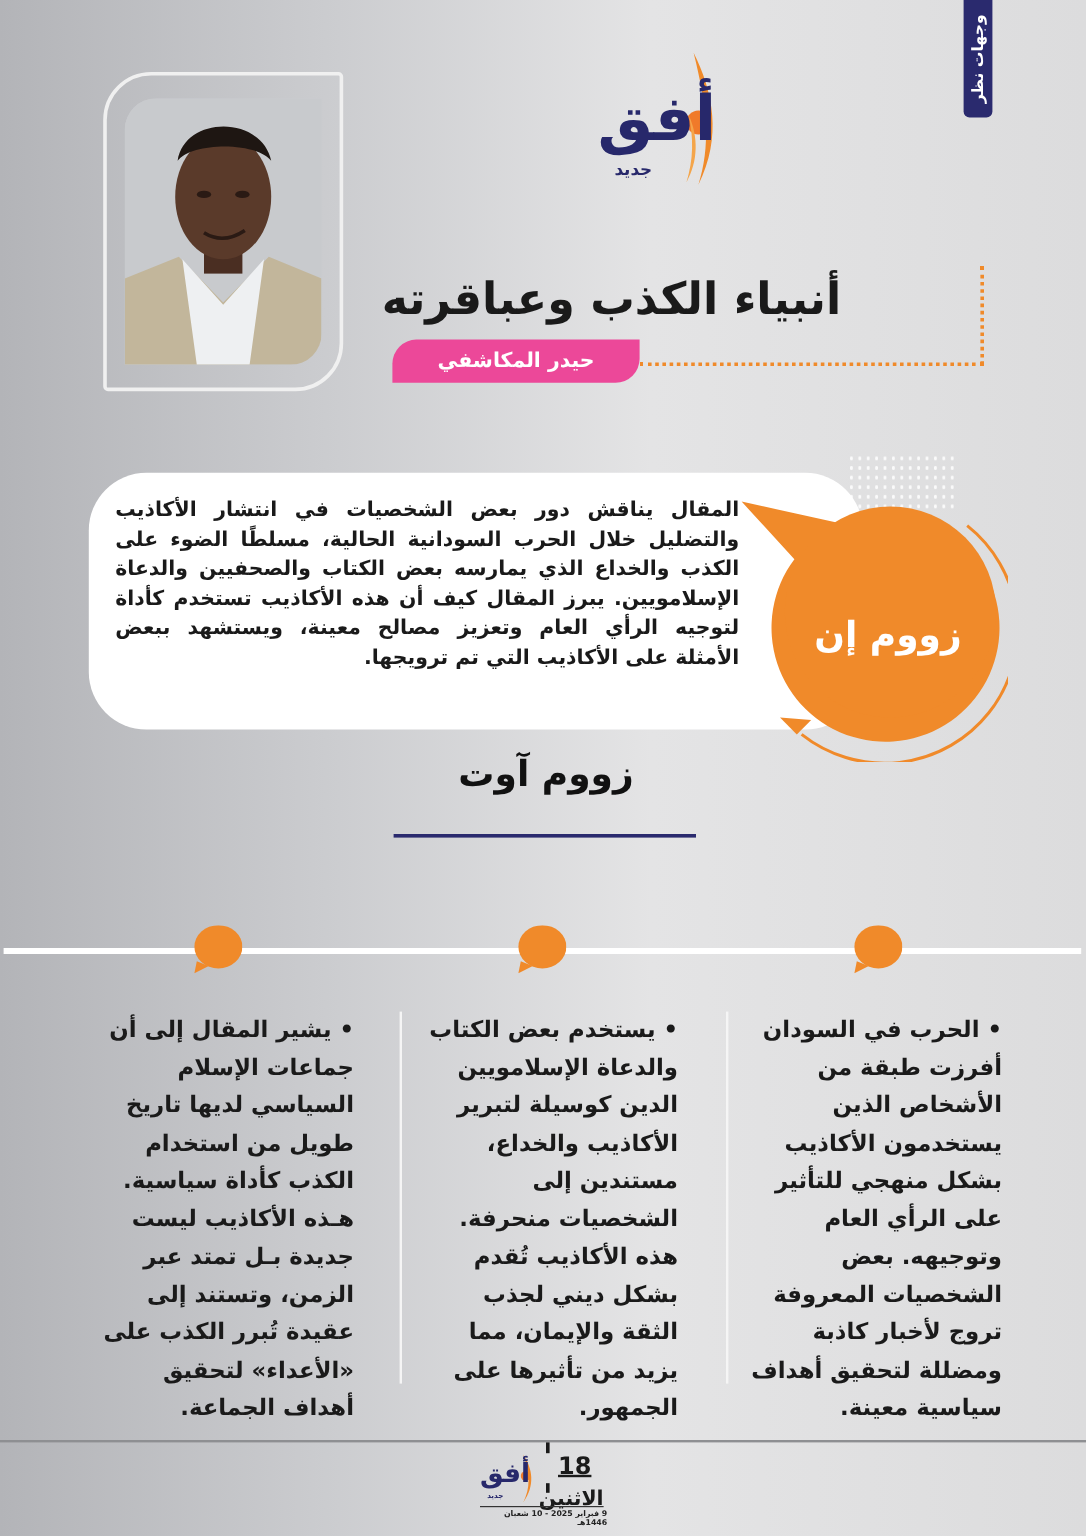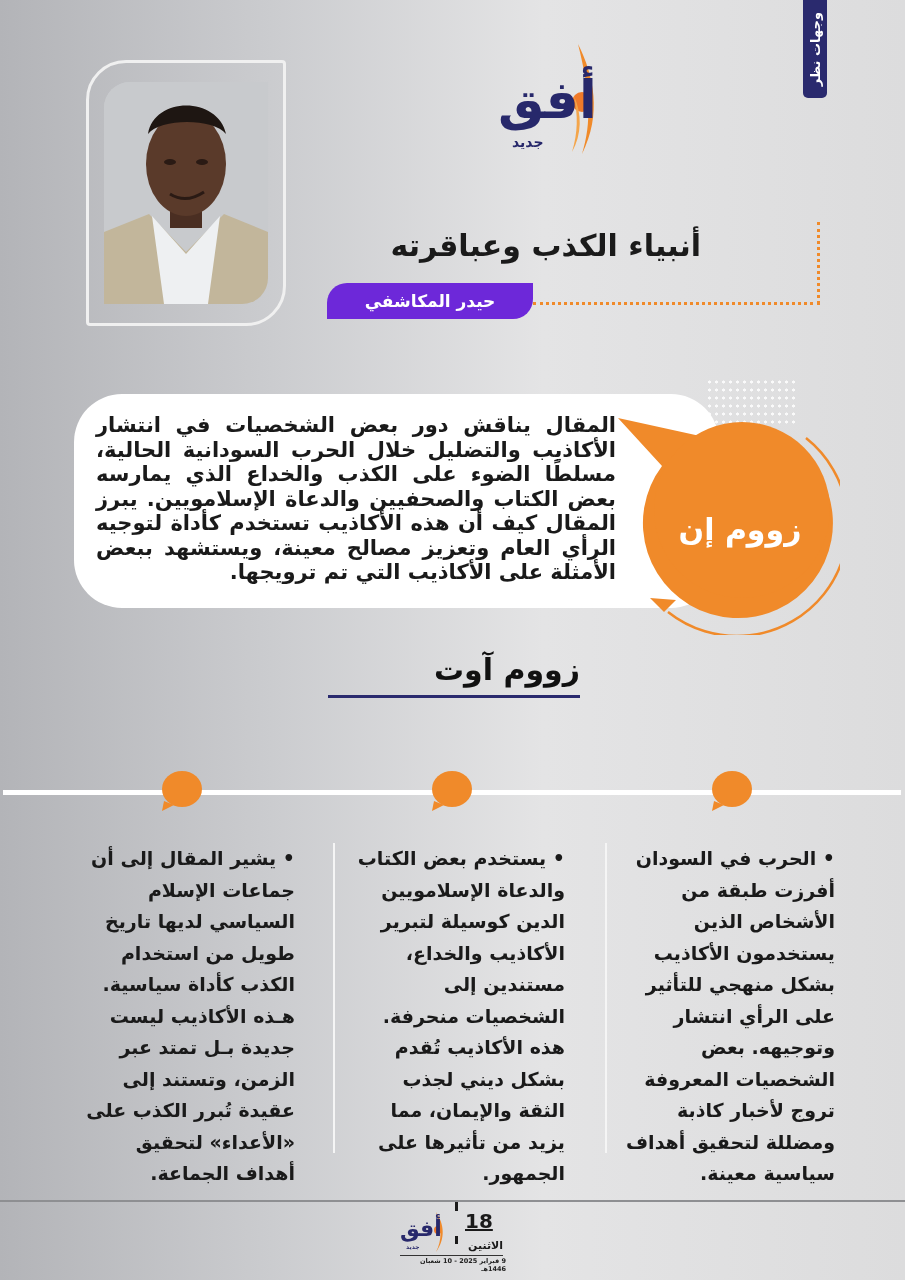--- a/index.html
+++ b/index.html
@@ -35,73 +35,73 @@
     border: 3px solid #f0f0f0; border-radius: 40px 4px 40px 4px;
   }
   .photo {
     left: 104px; top: 82px; width: 164px; height: 222px;
     border-radius: 26px 0 26px 0; overflow: hidden;
     background: #c9cbcf;
   }
 
   
   .title {
-    right: 204px; top: 228px; font-size: 30px; font-weight: bold; direction: rtl; color: #1a1a1a;
+    right: 204px; top: 228px; font-size: 37px; font-weight: bold; direction: rtl; color: #1a1a1a;
   }
   .author-pill {
     left: 327px; top: 283px; width: 206px; height: 36px;
-    background: #6d28d9; border-radius: 20px 0 20px 0;
+    background: #ec4899; border-radius: 20px 0 20px 0;
     color: #fff; font-weight: bold; font-size: 17px; direction: rtl;
     display: flex; align-items: center; justify-content: center;
   }
   .dotted-h { left: 533px; top: 302px; width: 287px; border-top: 3px dotted #f08a2a; }
   .dotted-v { left: 817px; top: 222px; height: 82px; border-left: 3px dotted #f08a2a; }
 
   
   .dot-grid {
     left: 706px; top: 378px; width: 90px; height: 48px;
     background-image: radial-gradient(#ffffff 1.2px, transparent 1.5px);
     background-size: 7px 8px; opacity: .85;
   }
   .summary-card {
     left: 74px; top: 394px; width: 645px; height: 214px;
     background: #ffffff; border-radius: 48px 48px 48px 48px;
   }
   .summary-text {
     left: 96px; top: 413px; width: 520px;
-    font-size: 21px; font-weight: bold; line-height: 24.5px; direction: rtl; text-align: justify;
+    font-size: 17px; font-weight: bold; line-height: 24.5px; direction: rtl; text-align: justify;
     text-align-last: right; color: #1a1a1a;
   }
   .zoom-in-svg { left: 600px; top: 405px; }
   .zoom-in-label {
     left: 660px; top: 492px; width: 160px; text-align: center;
     color: #fff; font-size: 30px; font-weight: bold; direction: rtl; margin-top: 20px;
   }
 
   
-  .zoom-out-title { left: 330px; top: 652px; width: 250px; text-align: right; font-size: 30px; font-weight: bold; direction: rtl; color: #111; }
+  .zoom-out-title { left: 330px; top: 628px; width: 250px; text-align: center; font-size: 30px; font-weight: bold; direction: rtl; color: #111; }
   .zoom-out-underline { left: 328px; top: 695px; width: 252px; height: 3px; background: #2a2a6e; }
 
   
   .timeline { left: 3px; top: 790px; width: 898px; height: 5px; background: #ffffff; }
   .bubble { top: 771px; width: 42px; height: 40px; }
 
   
   .col-text {
     top: 843px; width: 215px; font-size: 19px; font-weight: bold; line-height: 31.5px;
     direction: rtl; color: #1a1a1a;
   }
   .col-sep { top: 843px; width: 2px; height: 310px; background: #f5f5f5; }
 
   
   .footer-line { left: 0; top: 1200px; width: 905px; height: 2px; background: #8e8f92; }
   .footer-tick1 { left: 455px; top: 1202px; width: 3px; height: 9px; background: #1a1a1a; }
   .footer-tick2 { left: 455px; top: 1236px; width: 3px; height: 8px; background: #1a1a1a; }
   .page-num { left: 465px; top: 1209px; font-size: 20px; font-weight: bold; color: #1a1a1a; text-decoration: underline; }
-  .page-day { left: 458px; top: 1239px; width: 45px; text-align: right; font-size: 11px; font-weight: bold; direction: rtl; color: #1a1a1a; }
+  .page-day { left: 458px; top: 1239px; width: 45px; text-align: right; font-size: 17px; font-weight: bold; direction: rtl; color: #1a1a1a; }
   .page-date-rule { left: 400px; top: 1255px; width: 103px; height: 1px; background: #333; }
   .page-date { left: 396px; top: 1257px; width: 110px; text-align: right; font-size: 6.5px; direction: rtl; color: #222; font-weight: bold; }
   .mini-logo { left: 400px; top: 1210px; width: 50px; height: 44px; }
   .mini-logo .ar { position: absolute; left: 0; top: 8px; font-size: 22px; font-weight: bold; color: #27286b; direction: rtl; line-height: 1; }
   .mini-logo .sub { position: absolute; left: 6px; top: 33px; font-size: 6px; color: #27286b; font-weight: bold; direction: rtl; }
   .mini-logo svg { position: absolute; left: 24px; top: 0; }
 </style>
 </head>
 <body>
 
@@ -164,21 +164,21 @@
 </svg>
 <svg class="abs bubble" style="left:430px" viewBox="0 0 42 40">
   <ellipse cx="22" cy="18" rx="20" ry="18" fill="#f08a2a"></ellipse>
     <path d="M4 30 L2 40 L14 34 Z" fill="#f08a2a"></path>
 </svg>
 <svg class="abs bubble" style="left:710px" viewBox="0 0 42 40">
   <ellipse cx="22" cy="18" rx="20" ry="18" fill="#f08a2a"></ellipse>
     <path d="M4 30 L2 40 L14 34 Z" fill="#f08a2a"></path>
 </svg>
 
-<div class="abs col-text" style="left:620px">• الحرب في السودان أفرزت طبقة من الأشخاص الذين يستخدمون الأكاذيب بشكل منهجي للتأثير على الرأي انتشار وتوجيهه. بعض الشخصيات المعروفة تروج لأخبار كاذبة ومضللة لتحقيق أهداف سياسية معينة.</div>
+<div class="abs col-text" style="left:620px">• الحرب في السودان أفرزت طبقة من الأشخاص الذين يستخدمون الأكاذيب بشكل منهجي للتأثير على الرأي العام وتوجيهه. بعض الشخصيات المعروفة تروج لأخبار كاذبة ومضللة لتحقيق أهداف سياسية معينة.</div>
 <div class="abs col-sep" style="left:605px"></div>
 <div class="abs col-text" style="left:350px">• يستخدم بعض الكتاب والدعاة الإسلامويين الدين كوسيلة لتبرير الأكاذيب والخداع، مستندين إلى الشخصيات منحرفة. هذه الأكاذيب تُقدم بشكل ديني لجذب الثقة والإيمان، مما يزيد من تأثيرها على الجمهور.</div>
 <div class="abs col-sep" style="left:333px"></div>
 <div class="abs col-text" style="left:80px">• يشير المقال إلى أن جماعات الإسلام السياسي لديها تاريخ طويل من استخدام الكذب كأداة سياسية. هـذه الأكاذيب ليست جديدة بـل تمتد عبر الزمن، وتستند إلى عقيدة تُبرر الكذب على «الأعداء» لتحقيق أهداف الجماعة.</div>
 
 <div class="abs footer-line"></div>
 <div class="abs footer-tick1"></div>
 <div class="abs footer-tick2"></div>
 <div class="abs mini-logo">
   <svg width="26" height="44" viewBox="0 0 26 44">

